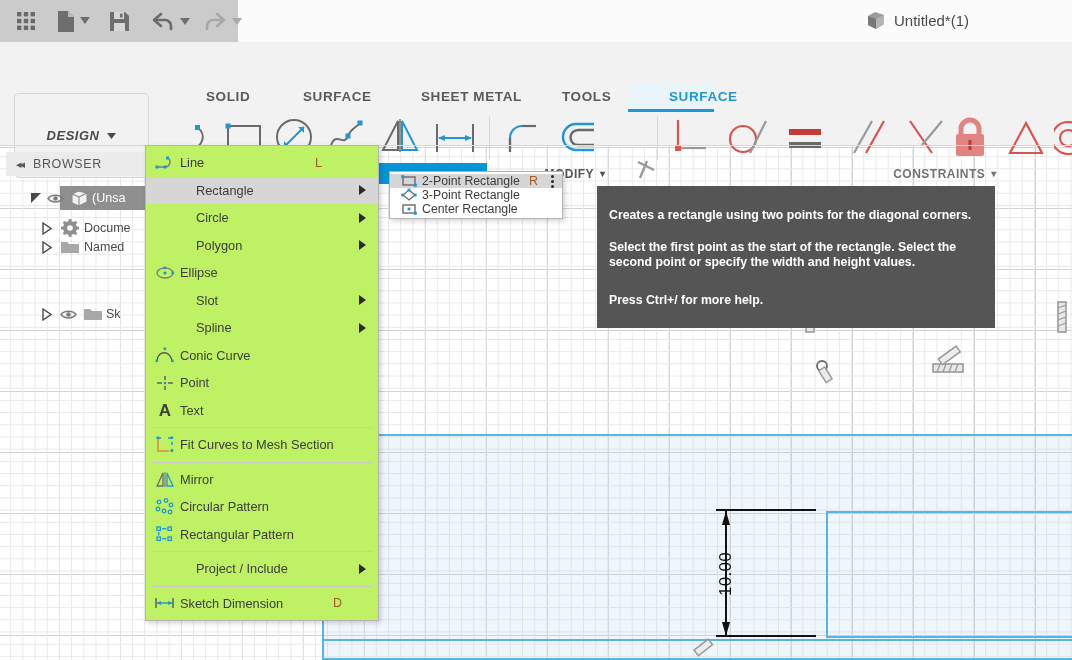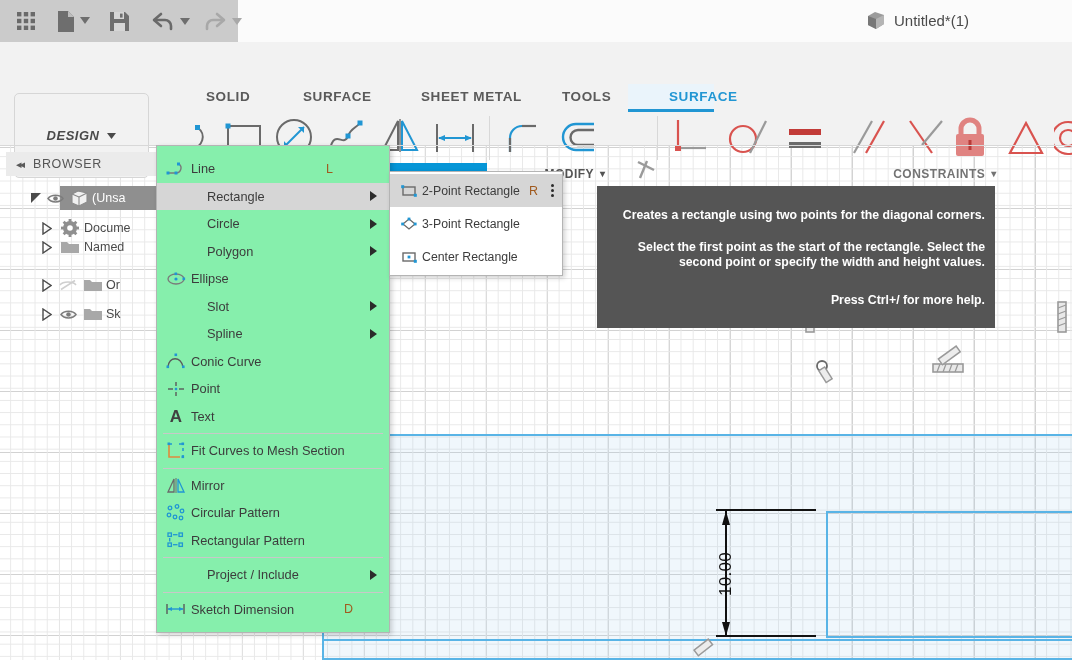--- a/index.html
+++ b/index.html
@@ -63,43 +63,43 @@
   .ticon{position:absolute;}
 
   
   #browser-head{position:absolute;left:6px;top:152px;width:160px;height:24px;background:#ebebeb;
     display:flex;align-items:center;gap:10px;padding-left:10px;box-sizing:border-box;}
   #browser-head .bh-label{font-size:12.5px;color:#555;letter-spacing:.6px;}
   .btree-row{position:absolute;height:26px;display:flex;align-items:center;font-size:12.5px;color:#4a4a4a;}
   #btree-root{position:absolute;left:60px;top:186px;width:134px;height:24px;background:#8f8f8f;}
 
   
-  #create-menu{position:absolute;left:156px;top:145px;width:234px;background:#86efac;
-    border:1px solid #b4b4b4;box-shadow:2px 2px 5px rgba(0,0,0,.18);padding:9px 0;box-sizing:border-box;}
+  #create-menu{position:absolute;left:145px;top:145px;width:234px;background:#bef264;
+    border:1px solid #b4b4b4;box-shadow:2px 2px 5px rgba(0,0,0,.18);padding:3px 0;box-sizing:border-box;}
   .mi{position:relative;height:27.5px;display:flex;align-items:center;font-size:12.8px;color:#3c3c3c;
      padding-left:8px;box-sizing:border-box;cursor:default;}
   .mi .mi-ico{width:22px;height:20px;display:flex;align-items:center;justify-content:center;flex:0 0 22px;}
   .mi .mi-lbl{margin-left:4px;}
   .mi.indent .mi-lbl{margin-left:42px;}
   .mi .mi-key{position:absolute;right:56px;font-size:12.5px;color:#a05a1e;}
   .mi .mi-arrow{position:absolute;right:12px;width:0;height:0;
      border-left:7px solid #2b2b2b;border-top:5px solid transparent;border-bottom:5px solid transparent;}
   .mi.sel{background:#d6d6d6;}
   .mdiv{height:1px;background:#c8c8c8;margin:3px 6px;}
 
   #rect-submenu{position:absolute;left:389px;top:171px;width:174px;background:#fff;
     border:1px solid #b4b4b4;box-shadow:2px 2px 5px rgba(0,0,0,.18);padding:2px 0;box-sizing:border-box;}
-  #rect-submenu .mi{height:33px;font-size:12.3px;}
+  #rect-submenu .mi{height:14px;font-size:12.3px;}
   #rect-submenu .mi-key{right:24px;}
   .kebab{position:absolute;right:8px;display:flex;flex-direction:column;gap:2px;}
   .kebab i{width:3px;height:3px;background:#2b2b2b;border-radius:50%;display:block;}
 
   
   #tooltip{position:absolute;left:597px;top:186px;width:398px;height:142px;background:#555555;
-    box-sizing:border-box;padding:22px 10px 0 12px;text-align:right;}
+    box-sizing:border-box;padding:22px 10px 0 12px;}
   #tooltip p{margin:0;color:#fff;font-size:12.3px;font-weight:700;line-height:15.5px;
     font-family:"Liberation Sans",sans-serif;}
   #tooltip p.gap{margin-top:16px;}
   #tooltip p.gap2{margin-top:22px;}
 </style>
 </head>
 <body>
 
 <div id="app">
 
@@ -468,39 +468,20 @@
         </svg>
     </span>
     <span style="width:28px;display:flex;justify-content:center;">
       <svg width="20" height="16" viewBox="0 0 20 16">
           <path d="M1 3 h6 l2 2 h10 v9 h-18 z" fill="#a8a8a8"></path>
         </svg>
     </span>
     <span>Named </span>
   </div>
 
-  <div class="btree-row" style="left:38px;top:272px;width:170px;">
-    <span style="width:18px;display:flex;justify-content:center;">
-      <svg width="10" height="13" viewBox="0 0 10 13">
-          <polygon points="1,1 9,6.5 1,12" fill="none" stroke="#4a4a4a" stroke-width="1.4"></polygon>
-        </svg>
-    </span>
-    <span style="width:24px;display:flex;justify-content:center;">
-      <svg width="18" height="12" viewBox="0 0 18 12">
-          <path d="M1 6 C4 2 14 2 17 6" fill="none" stroke="#cfcfcf" stroke-width="1.5"></path>
-          <line x1="2" y1="10.5" x2="16" y2="1.5" stroke="#cfcfcf" stroke-width="1.5"></line>
-        </svg>
-    </span>
-    <span style="width:26px;display:flex;justify-content:center;">
-      <svg width="20" height="16" viewBox="0 0 20 16">
-          <path d="M1 3 h6 l2 2 h10 v9 h-18 z" fill="#a8a8a8"></path>
-        </svg>
-    </span>
-    <span>Or</span>
-  </div>
 
   <div class="btree-row" style="left:38px;top:301px;width:170px;">
     <span style="width:18px;display:flex;justify-content:center;">
       <svg width="10" height="13" viewBox="0 0 10 13">
           <polygon points="1,1 9,6.5 1,12" fill="none" stroke="#4a4a4a" stroke-width="1.4"></polygon>
         </svg>
     </span>
     <span style="width:24px;display:flex;justify-content:center;">
       <svg width="17" height="11" viewBox="0 0 17 11">
           <path d="M1 5.5 C4 1 13 1 16 5.5 C13 10 4 10 1 5.5 Z" fill="none" stroke="#7d7d7d" stroke-width="1.5"></path>

